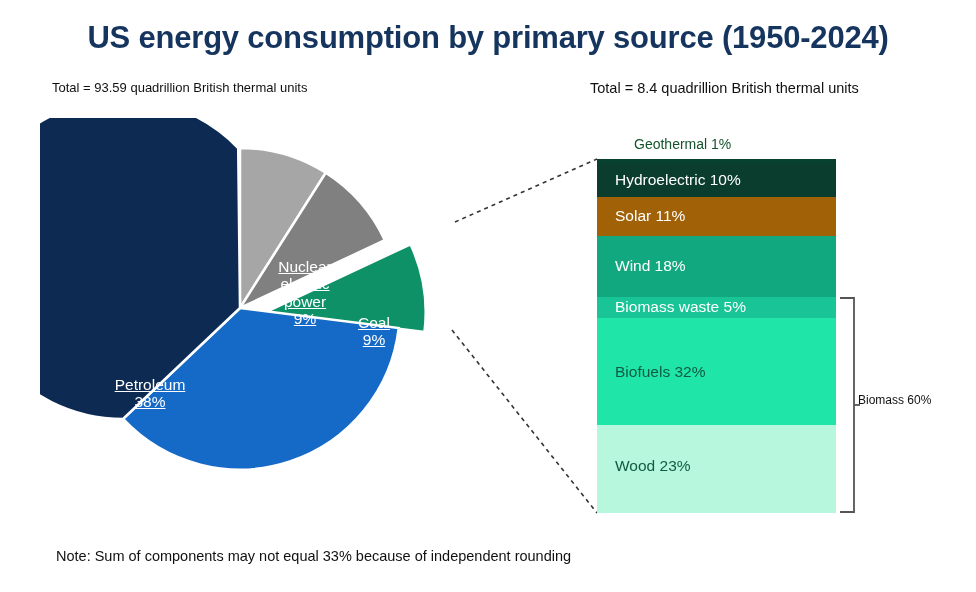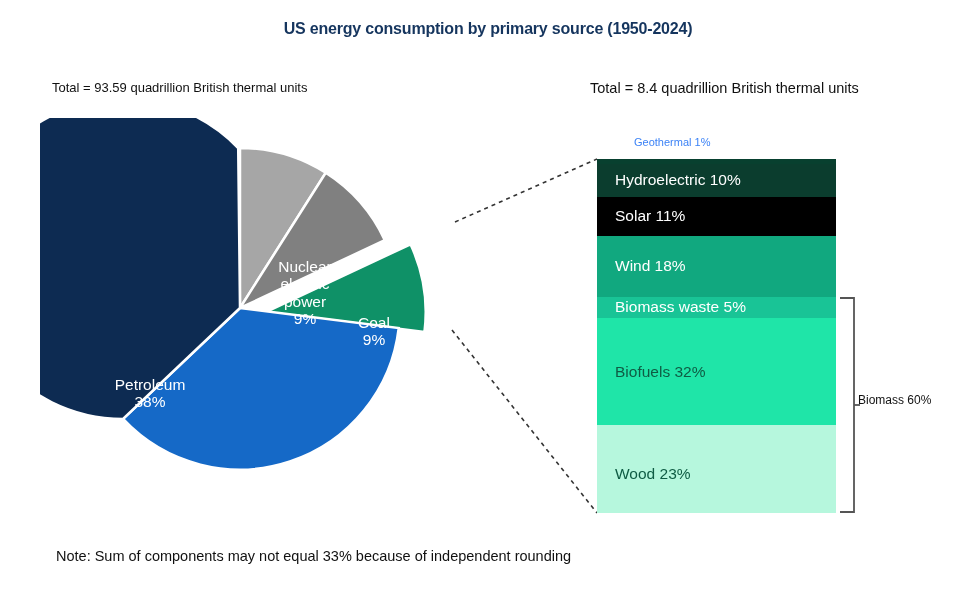--- a/index.html
+++ b/index.html
@@ -12,21 +12,21 @@
     overflow: hidden;
     font-family: "Liberation Sans", sans-serif;
     color: #111111;
   }
   #chart-root { position: absolute; inset: 0; }
 
   .title {
     position: absolute;
     left: 0; top: 20px; width: 976px;
     text-align: center;
-    font-size: 16px;
+    font-size: 31px;
     font-weight: bold;
     color: #15355e;
     letter-spacing: -0.2px;
   }
 
   .total-left {
     position: absolute;
     left: 52px; top: 80px;
     font-size: 13px;
     color: #111;
@@ -49,20 +49,21 @@
   .pie-wrap svg { display:block; }
 
   .pie-label {
     position: absolute;
     font-size: 15.5px;
     color: #ffffff;
     text-align: center;
     line-height: 1.12;
     white-space: pre-line;
     pointer-events: none;
+    text-decoration: underline;
   }
   .pie-label.bold { font-weight: bold; }
 
   .lbl-petroleum { left: 45px;  top: 258px; width: 130px; }
   .lbl-nuclear   { left: 225px; top: 140px; width: 80px; }
   .lbl-coal      { left: 303px; top: 196px; width: 62px; }
   .lbl-gas       { left: 190px; top: 400px; width: 130px; }
   .lbl-renew     { left: 347px; top: 265px; width: 96px; }
 
   
@@ -80,22 +81,22 @@
   .seg span {
     position: absolute;
     left: 18px;
     font-size: 15.5px;
     white-space: nowrap;
   }
 
   .geo-label {
     position: absolute;
     left: 634px; top: 136px;
-    font-size: 11px;
-    color: #3b82f6;
+    font-size: 14px;
+    color: #14532d;
     white-space: nowrap;
   }
 
   .biomass-label {
     position: absolute;
     left: 858px; top: 393px;
     font-size: 12px;
     color: #111;
     white-space: nowrap;
   }
@@ -159,38 +160,38 @@
 
   <div class="geo-label">Geothermal 1%</div>
 
   <div class="bar" style="top:159px; height:354px;">
     <div class="seg" style="top:0px; height:5px; background:#08402f;"></div>
 
     <div class="seg" style="top:5px; height:33px; background:#0b3d2e;">
       <span style="top:7px; color:#ffffff;">Hydroelectric 10%</span>
     </div>
 
-    <div class="seg" style="top:38px; height:39px; background:#000000;">
+    <div class="seg" style="top:38px; height:39px; background:#a16207;">
       <span style="top:10px; color:#ffffff;">Solar 11%</span>
     </div>
 
     <div class="seg" style="top:77px; height:61px; background:#11a87f;">
       <span style="top:21px; color:#ffffff;">Wind 18%</span>
     </div>
 
     <div class="seg" style="top:138px; height:21px; background:#19c496;">
       <span style="top:1px; color:#ffffff;">Biomass waste 5%</span>
     </div>
 
     <div class="seg" style="top:159px; height:107px; background:#1fe5a8;text-align:center;">
       <span style="top:45px; color:#0f5c44;">Biofuels 32%</span>
     </div>
 
     <div class="seg" style="top:266px; height:88px; background:#b6f7dd;">
-      <span style="top:40px; color:#0f5c44;">Wood 23%</span>
+      <span style="top:32px; color:#0f5c44;">Wood 23%</span>
     </div>
   </div>
 
   <svg style="position:absolute; left:836px; top:290px; width:40px; height:230px; pointer-events:none;">
     <path d="M 4 8 L 18 8 L 18 222 L 4 222" fill="none" stroke="#555555" stroke-width="1.8"></path>
     <line x1="18" y1="115" x2="24" y2="115" stroke="#555555" stroke-width="1.8"></line>
   </svg>
   <div class="biomass-label">Biomass 60%</div>
 
   <div class="footnote fn1">Note: Sum of components may not equal 33% because of independent rounding</div>

